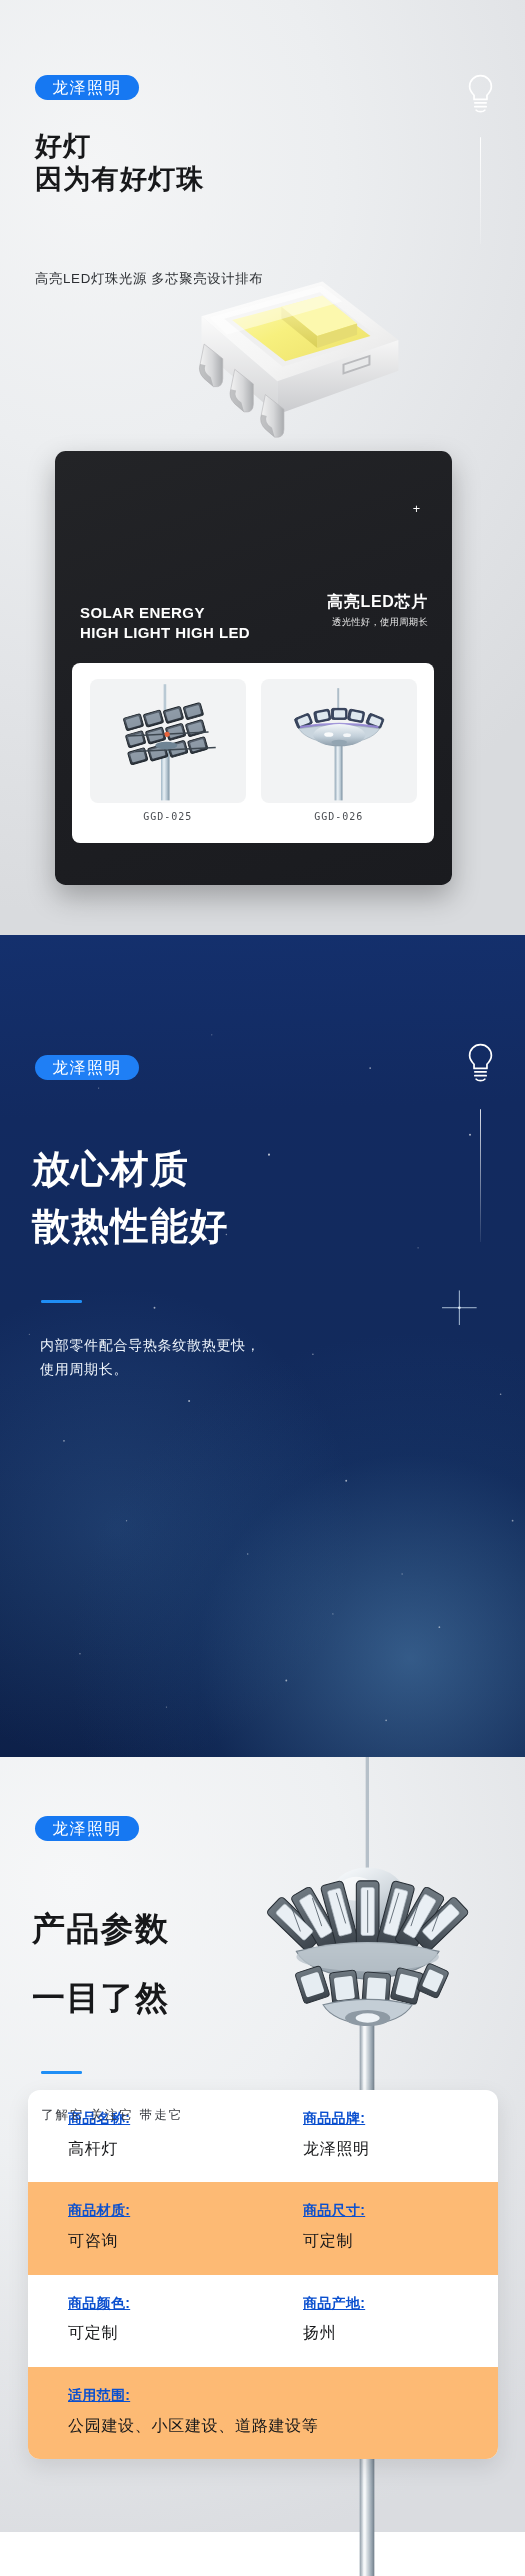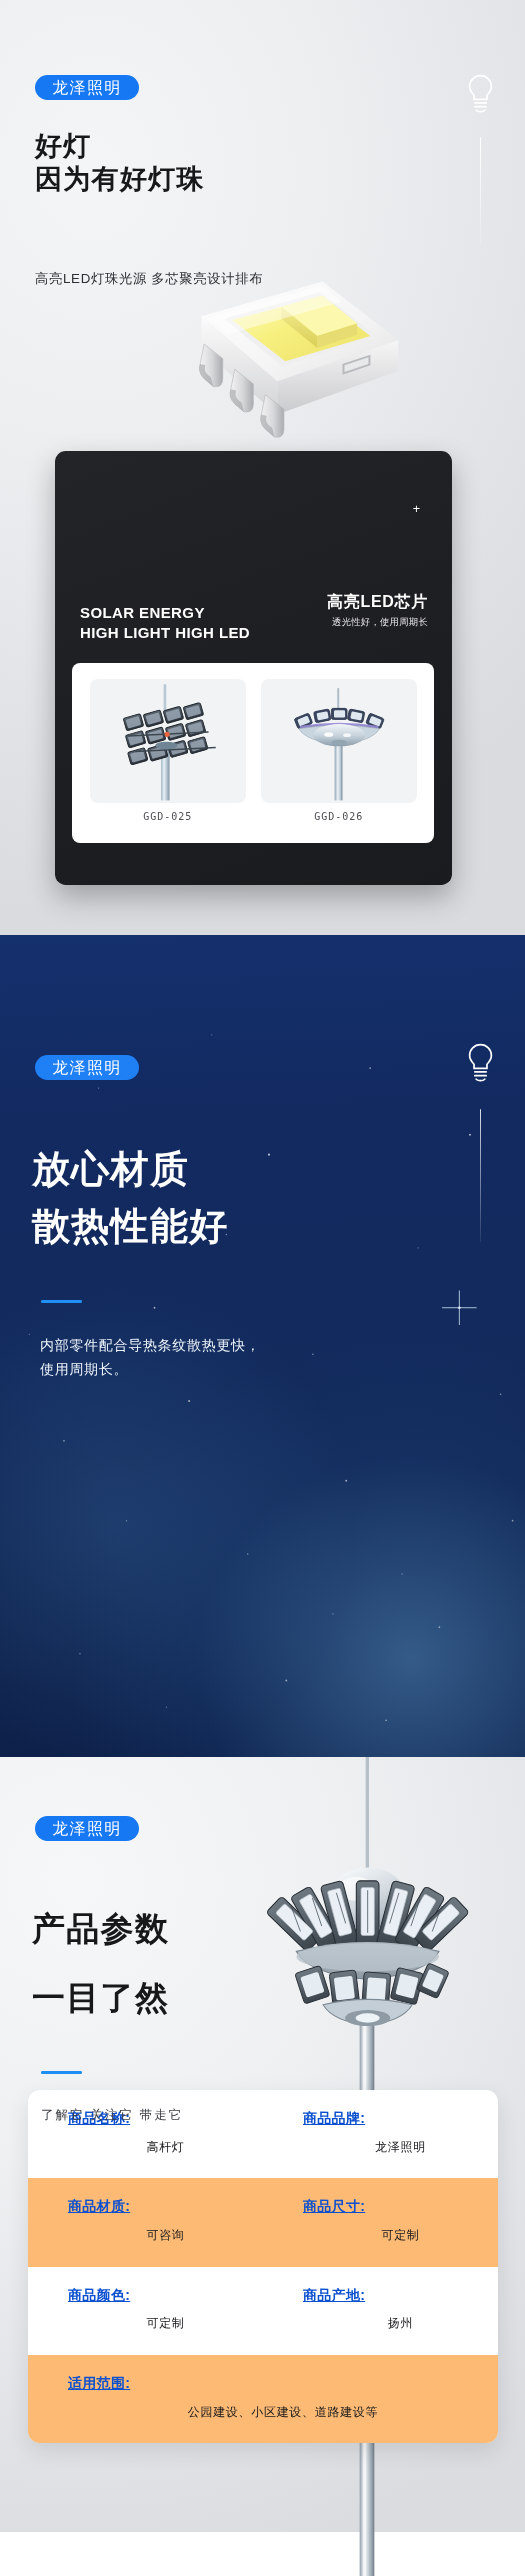--- a/index.html
+++ b/index.html
@@ -120,21 +120,21 @@
     z-index:5;
   }
   .specrow { display:flex; padding:20px 0 22.6px 0; }
   .specrow.alt { background:#fdba74; }
   .speccell { width:50%; padding-left:40px; }
   .speccell.full { width:100%; }
   .speclabel {
     color:#0b50cf; font-size:14px; font-weight:bold; letter-spacing:0.3px;
     margin-bottom:10.7px; display:block;text-decoration:underline;
   }
-  .specvalue { color:#17181a; font-size:12px; letter-spacing:0.7px; display:block;text-align:center; }
+  .specvalue { color:#17181a; font-size:16px; letter-spacing:0.7px; display:block; }
   .stars { position:absolute; inset:0; z-index:0; }
 
   
   .polewrap { position:absolute; right:47px; top:1757px; width:220px; height:819px; z-index:1; }
 </style>
 </head>
 <body>
 
 <div class="page">
 

